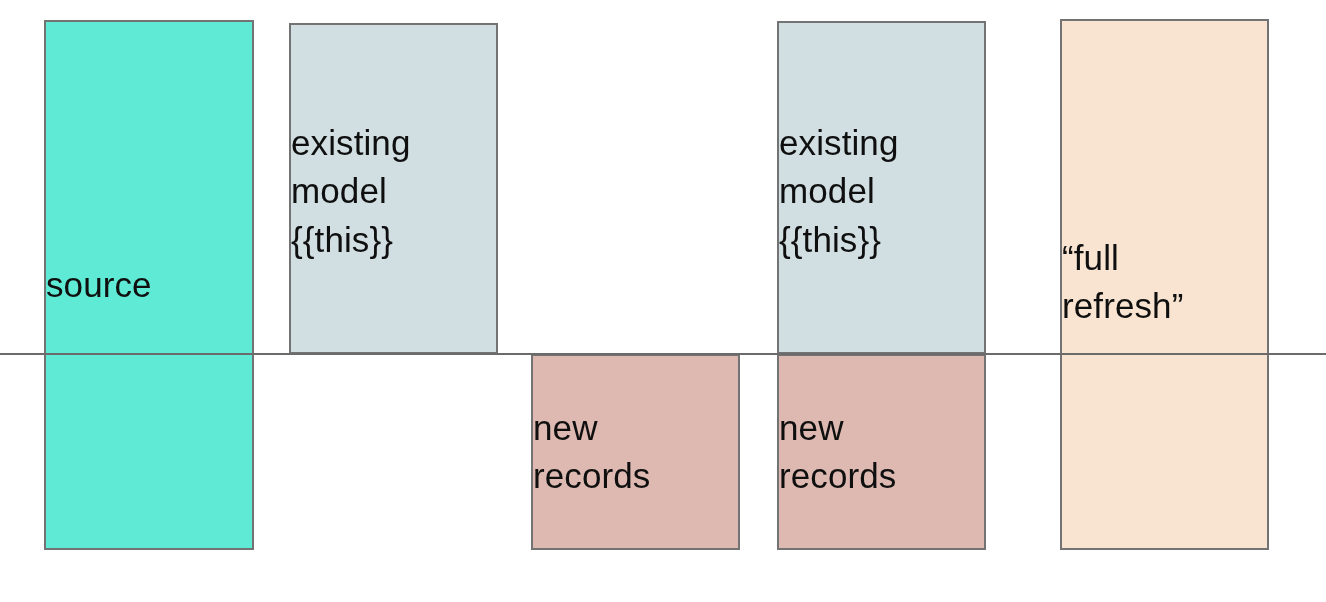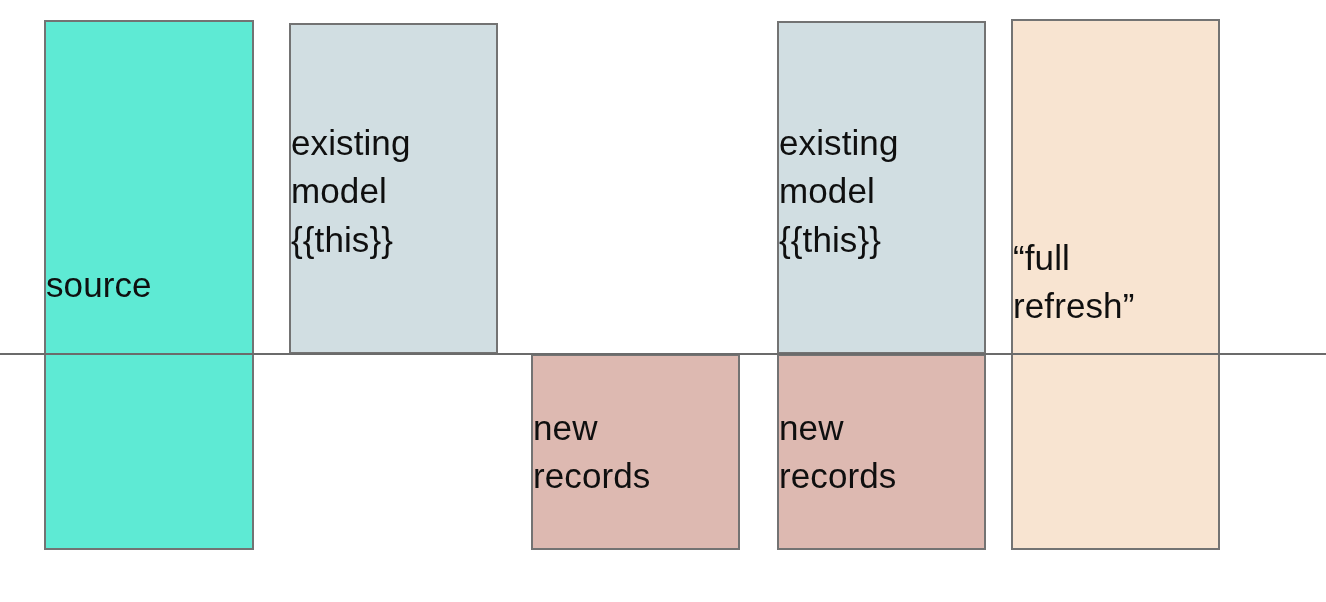--- a/index.html
+++ b/index.html
@@ -43,21 +43,21 @@
     letter-spacing: 0.1px;
     white-space: pre-line;
     text-align: left;
   }
   
   #box-source      { left: 36px;   top: 20px;  width: 210px; height: 530px; background: #5eead4; margin-left: 8px; }
   #box-existing-1  { left: 289px;  top: 23px;  width: 209px; height: 331px; background: #d1dee2; }
   #box-new-1       { left: 531px;  top: 354px; width: 209px; height: 196px; background: #ddb9b1; }
   #box-existing-2  { left: 777px;  top: 21px;  width: 209px; height: 333px; background: #d1dee2; }
   #box-new-2       { left: 777px;  top: 354px; width: 209px; height: 196px; background: #ddb9b1; }
-  #box-full-refresh{ left: 1011px; top: 19px;  width: 209px; height: 531px; background: #f8e4d1; }
+  #box-full-refresh{ left: 1060px; top: 19px;  width: 209px; height: 531px; background: #f8e4d1; }
 
   
   #box-source .label       { margin-top: 0; }
   #box-existing-1 .label   { align-self: flex-start; margin-top: 94px; }
   #box-existing-2 .label   { align-self: flex-start; margin-top: 96px; }
   #box-new-1 .label        { align-self: flex-start; margin-top: 48px; }
   #box-new-2 .label        { align-self: flex-start; margin-top: 48px; }
   #box-full-refresh .label { align-self: flex-start; margin-top: 213px; }
 </style>
 </head>

